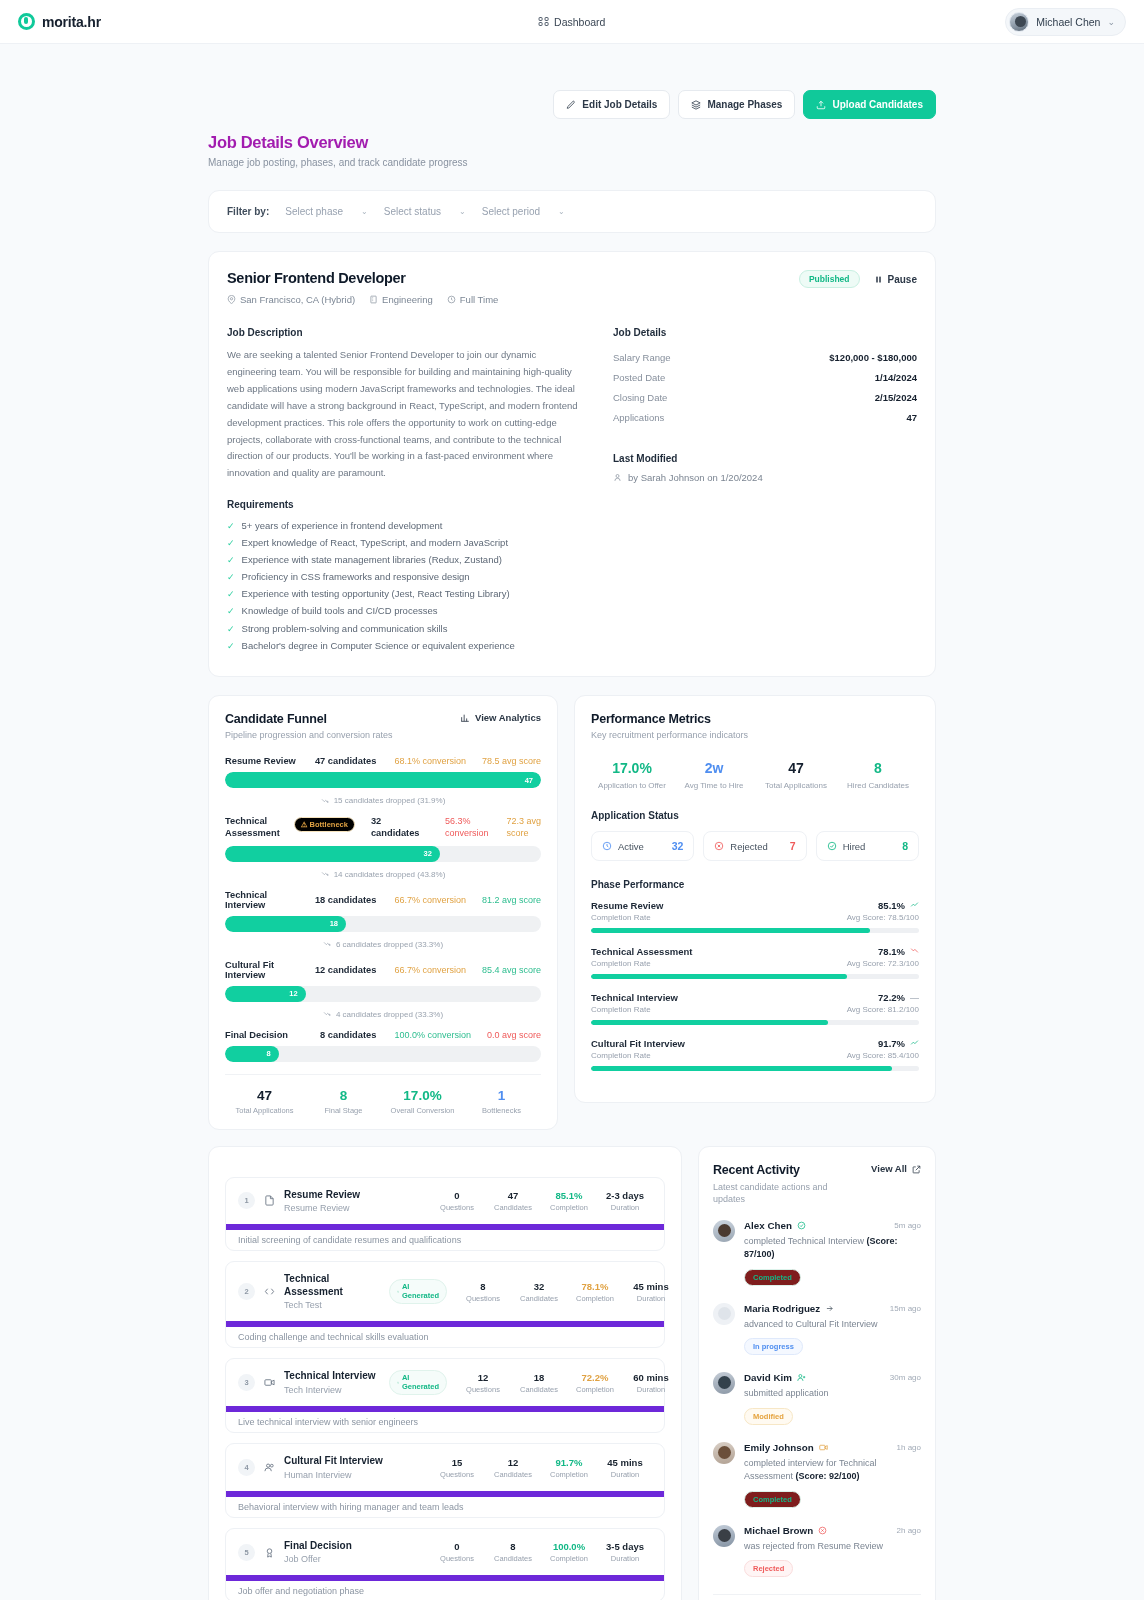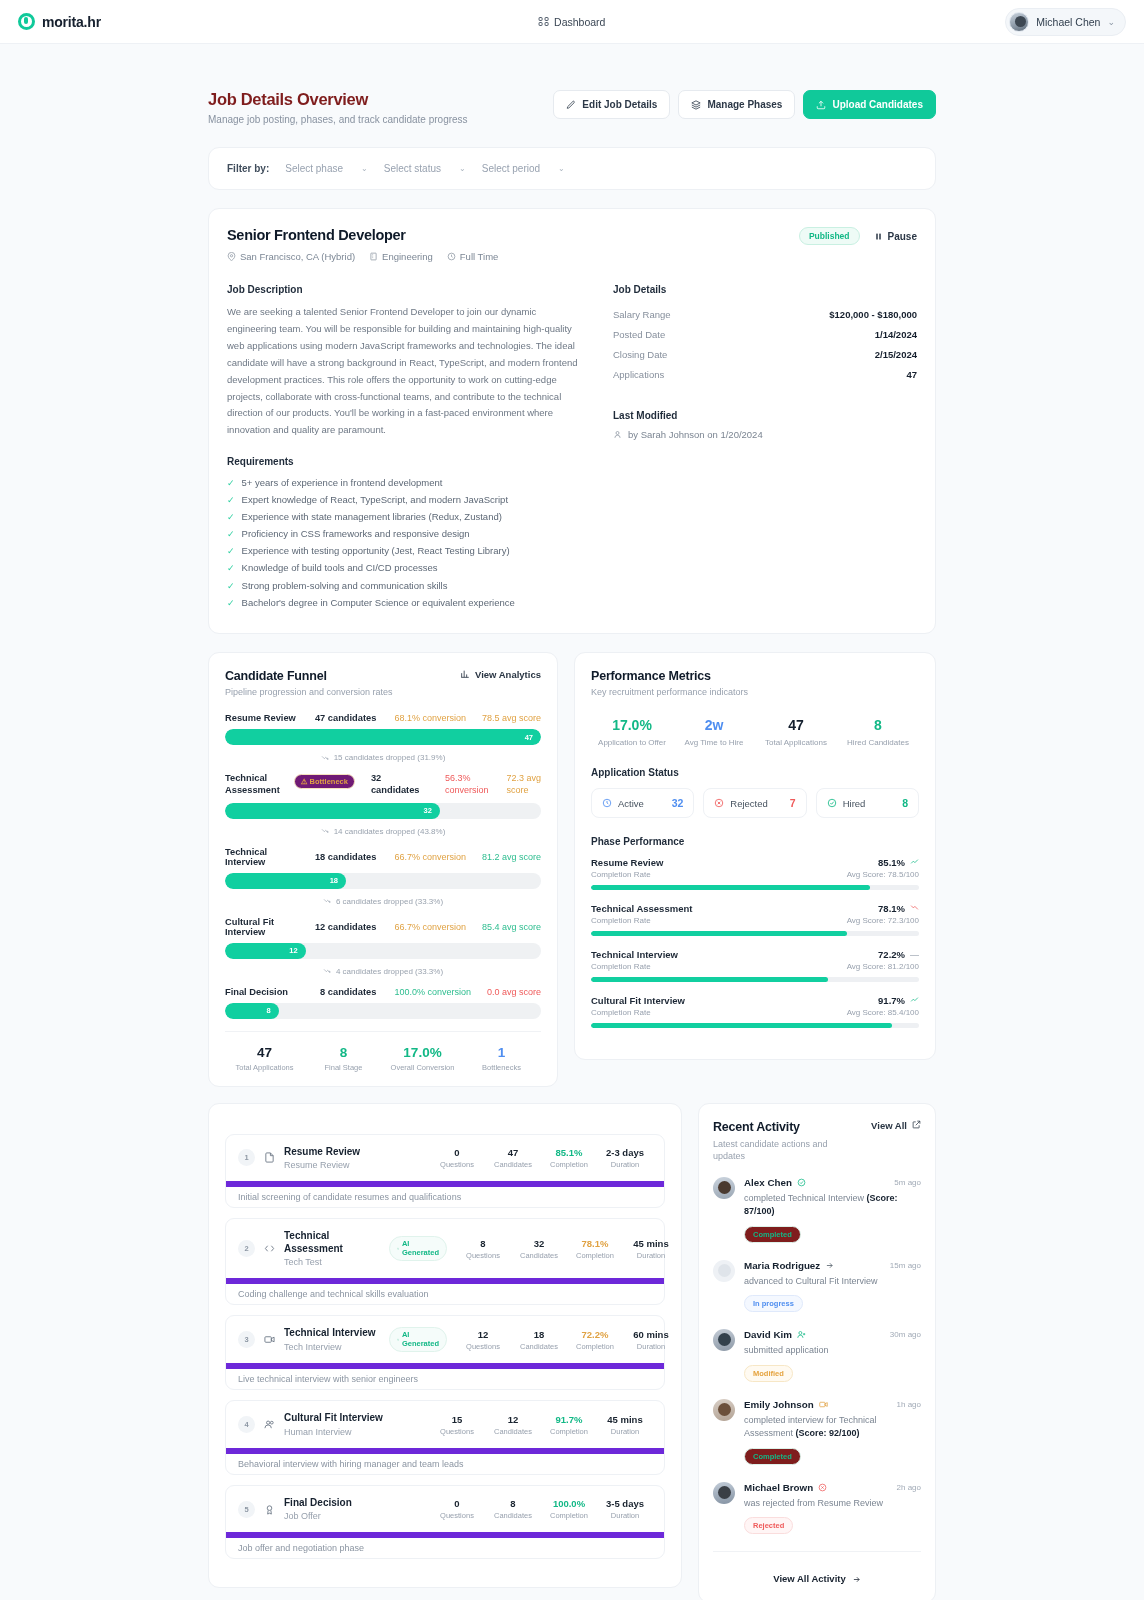--- a/index.html
+++ b/index.html
@@ -49,21 +49,21 @@
   }
   .avatar-sm::after{content:"";position:absolute;width:11px;height:11px;border-radius:50%;background:#3d4752;left:4.5px;top:3px;}
   .topright .uname { font-size: 10.5px; color: #32404f; font-weight:500;}
   .chev { font-size: 9px; color: #8b97a5; }
 
   .page { width: 1144px; padding: 46px 0 40px 0; }
   .container { width: 728px; margin: 0 auto; }
 
   
   .pagehead { display:flex; align-items:flex-start; margin-bottom: 22px;}
-  .pagehead h1 { font-size: 16.5px; font-weight: 700; letter-spacing:-0.3px; color:#7f1d1d;}
+  .pagehead h1 { font-size: 16.5px; font-weight: 700; letter-spacing:-0.3px; color:#a21caf;margin-top:43px;}
   .pagehead .sub { font-size: 10px; color:#8892a0; margin-top: 5px;}
   .pagehead .actions { margin-left:auto; display:flex; gap:8px; align-items:center;}
   .btn {
     display:inline-flex; align-items:center; gap:6px;
     font-size:10px; font-weight:600; border-radius:7px; padding: 8px 12px;
     border:1px solid #e6eaef; background:#fff; color:#2c3847; cursor:pointer;
     white-space:nowrap;
   }
   .btn.primary { background:#10c99a; border-color:#10c99a; color:#fff; }
   .btn svg { display:block; }
@@ -101,38 +101,38 @@
   .lastmod-h { font-size:10px; font-weight:700; color:#1f2b3a; margin:26px 0 8px;}
   .lastmod { font-size:9.5px; color:#7b8592; display:flex; gap:6px; align-items:center;}
 
   
   .two { display:flex; gap:16px; margin-bottom:16px; align-items:flex-start;}
   .col-funnel { width: 350px; padding: 16px 16px 14px; }
   .col-perf { flex:1; padding:16px 16px 18px; }
   .panel-h { display:flex; align-items:flex-start; }
   .panel-title { font-size:12.5px; font-weight:700; color:#101b2a; letter-spacing:-0.2px;}
   .panel-sub { font-size:9px; color:#98a1ae; margin-top:4px;}
-  .link-btn { margin-left:auto; font-size:9.5px; font-weight:600; color:#2a3644; display:inline-flex; gap:5px; align-items:flex-start; cursor:pointer;}
+  .link-btn { margin-left:auto; font-size:9.5px; font-weight:600; color:#2a3644; display:inline-flex; gap:5px; align-items:flex-end; cursor:pointer;}
 
   
   .funnel { margin-top:16px; }
   .fstage { margin-bottom: 2px;}
   .frow { display:flex; align-items:center; gap:6px; font-size:9px; margin-bottom:6px;}
   .fname { font-weight:700; color:#1d2836; font-size:9.3px;}
   .fspacer { margin-left:auto;}
   .fcount { font-weight:700; color:#1d2836; font-size:9.3px; white-space:nowrap;}
   .fconv { font-size:9px; white-space:nowrap;}
   .fscore { font-size:9px; white-space:nowrap;}
   .bar-outer { height:16px; border-radius:9px; background:#eff1f3; position:relative; overflow:hidden;}
   .bar-fill { height:100%; background:#11cfa0; border-radius:9px; display:flex; align-items:center; justify-content:flex-end; }
   .bar-val { font-size:7.5px; color:#fff; font-weight:700; padding-right:8px;}
   .drop { text-align:center; font-size:8px; color:#9aa3af; padding:8px 0 9px; display:flex; align-items:center; justify-content:center; gap:5px;}
   .bottleneck {
     display:inline-flex; align-items:center; gap:3px;
-    font-size:7.5px; font-weight:600; color:#e0a243; background:#701a75;
+    font-size:7.5px; font-weight:600; color:#e0a243; background:#000000;
     border:1px solid #f6e3bd; border-radius:20px; padding:2px 6px;
   }
   .wrapcol { display:flex; flex-direction:column; line-height:1.25;}
   .funnel-foot { display:flex; border-top:1px solid #f0f2f5; margin-top:12px; padding-top:13px;}
   .ffoot-item { flex:1; text-align:center;}
   .ffoot-num { font-size:13.5px; font-weight:700; color:#141f2e;}
   .ffoot-lbl { font-size:7.5px; color:#99a2af; margin-top:3px;}
 
   
   .metrics { display:flex; margin-top:20px; margin-bottom:18px;}

